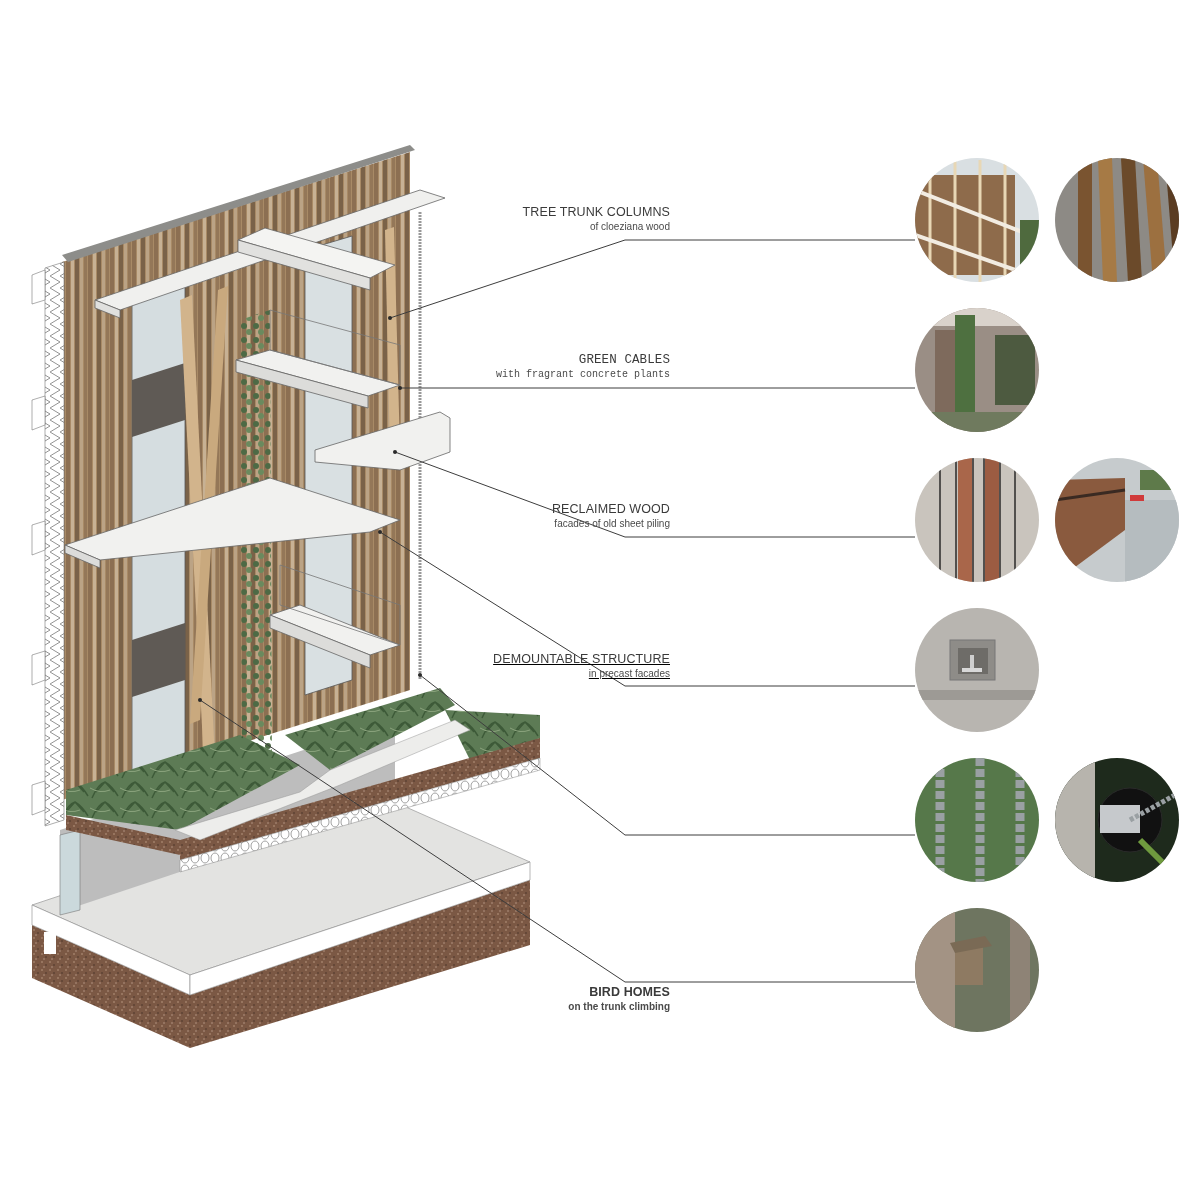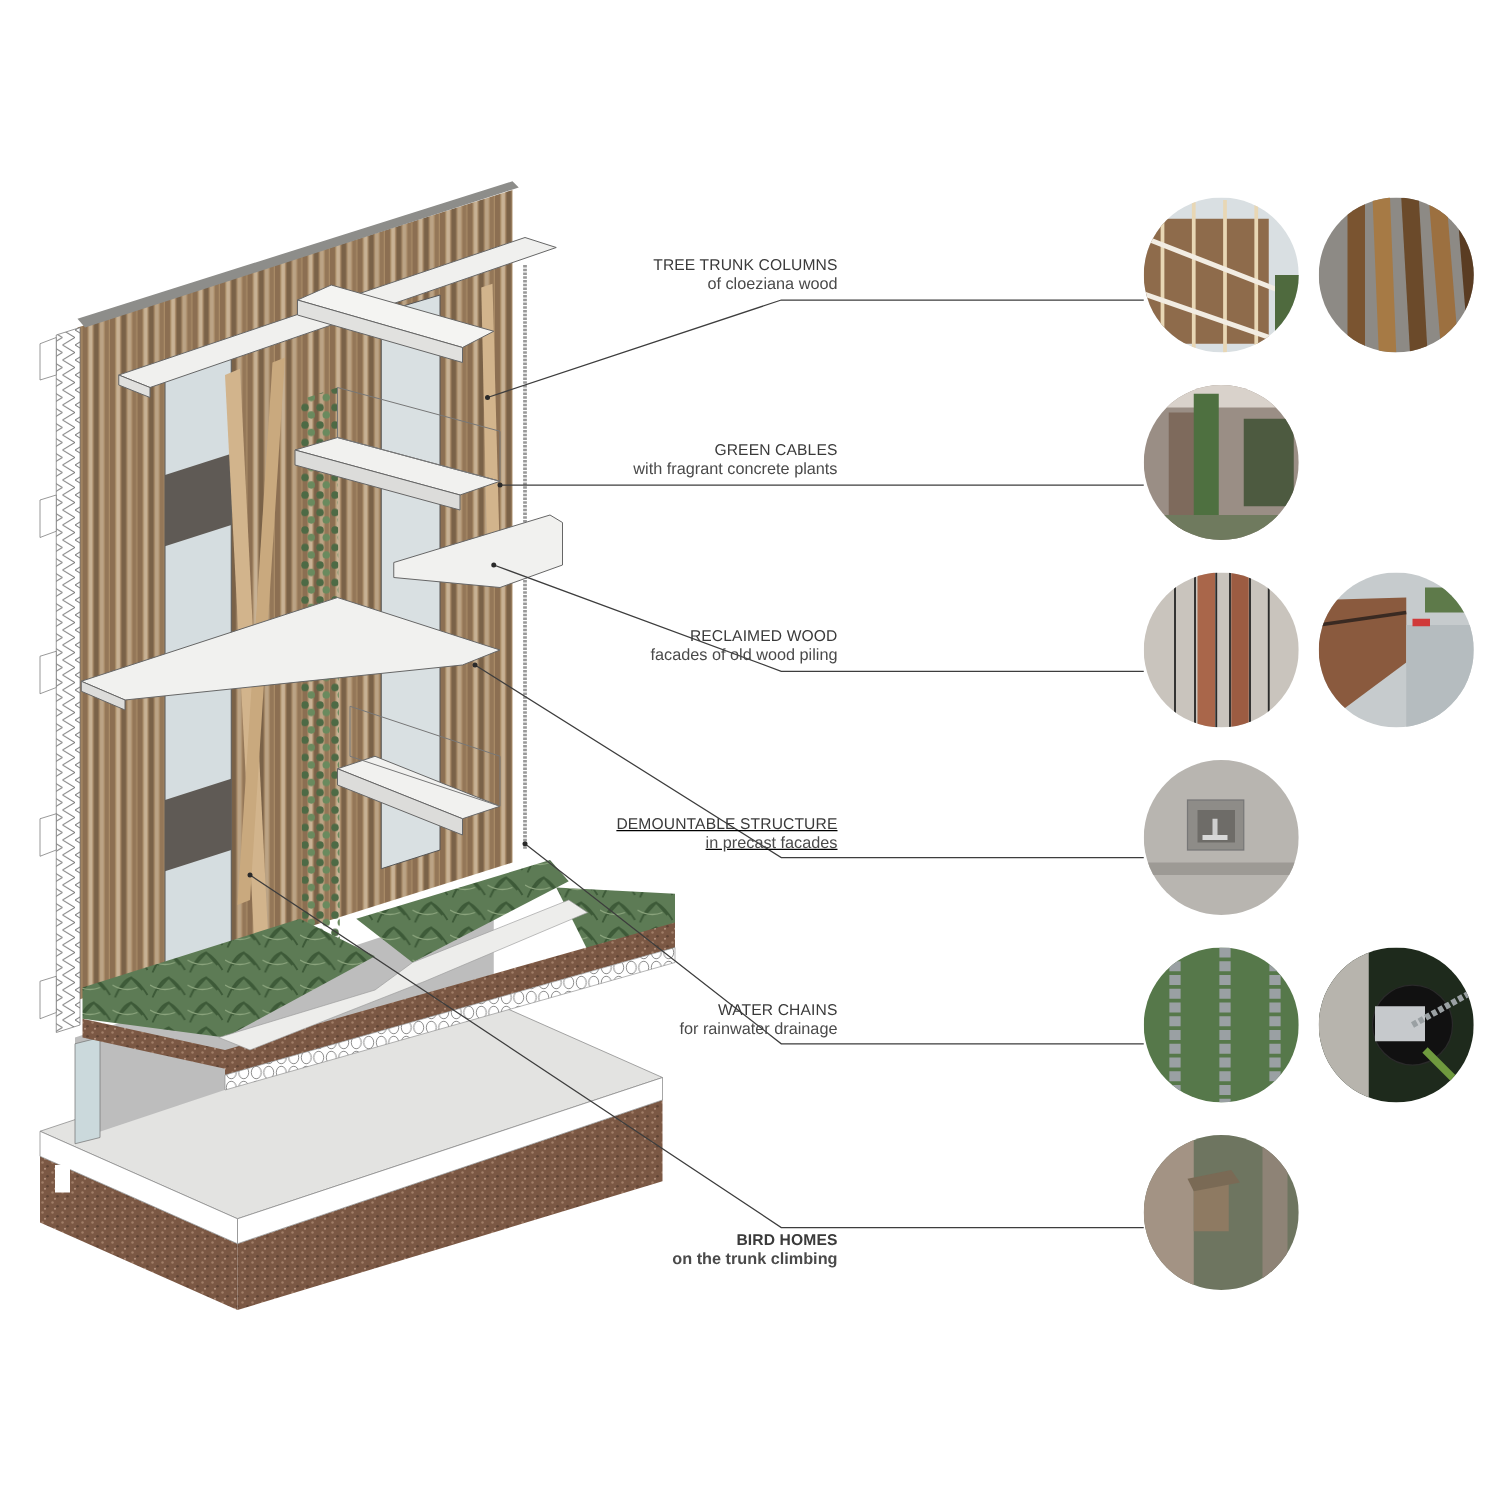--- a/index.html
+++ b/index.html
@@ -1,21 +1,21 @@
 <!DOCTYPE html>
 <html><head>
 <meta charset="utf-8">
 <style>
   html,body{margin:0;padding:0;background:#ffffff;}
   body{width:1200px;height:1200px;position:relative;overflow:hidden;font-family:"Liberation Sans",sans-serif;}
   #stage{position:absolute;left:0;top:0;width:960px;height:1200px;}
   svg#drawing{position:absolute;left:0;top:0;}
   .callout{position:absolute;right:290px;text-align:right;width:300px;}
   .callout .title{font-size:12.5px;color:#3a3a3a;letter-spacing:0.1px;line-height:15px;display:block;}
-  .callout .sub{font-size:13px;color:#4a4a4a;line-height:13px;display:block;}
+  .callout .sub{font-size:10px;color:#4a4a4a;line-height:13px;display:block;}
 </style>
 </head>
 <body>
 
 <div id="stage">
 
 <svg id="drawing" width="1200" height="1200" viewBox="0 0 1200 1200">
   <defs>
     <pattern id="woodpat" width="22" height="40" patternUnits="userSpaceOnUse">
       <rect width="22" height="40" fill="#a88a66"></rect>
@@ -247,34 +247,30 @@
     <rect x="1010" y="908" width="20" height="124" fill="#8e8376"></rect>
     <rect x="955" y="943" width="28" height="42" fill="#8e7a62"></rect>
     <polygon points="950,943 985,936 992,946 955,953" fill="#7a6a55"></polygon>
   </g>
 </svg>
 
 <div class="callout" style="top:205px;">
   <span class="title">TREE TRUNK COLUMNS</span>
   <span class="sub">of cloeziana wood</span>
 </div>
-<div class="callout" style="top:353px;">
+<div class="callout" style="top:353px;font-family:Liberation Mono, monospace;">
   <span class="title">GREEN CABLES</span>
   <span class="sub">with fragrant concrete plants</span>
 </div>
 <div class="callout" style="top:502px;">
   <span class="title">RECLAIMED WOOD</span>
-  <span class="sub">facades of old wood piling</span>
+  <span class="sub">facades of old sheet piling</span>
 </div>
 <div class="callout" style="top:652px;text-decoration:underline;">
   <span class="title">DEMOUNTABLE STRUCTURE</span>
   <span class="sub">in precast facades</span>
 </div>
-<div class="callout" style="top:801px;">
-  <span class="title">WATER CHAINS</span>
-  <span class="sub">for rainwater drainage</span>
-</div>
 <div class="callout" style="top:985px;font-weight:bold;">
   <span class="title">BIRD HOMES</span>
   <span class="sub">on the trunk climbing</span>
 </div>
 
 </div>
 
 </body></html>

